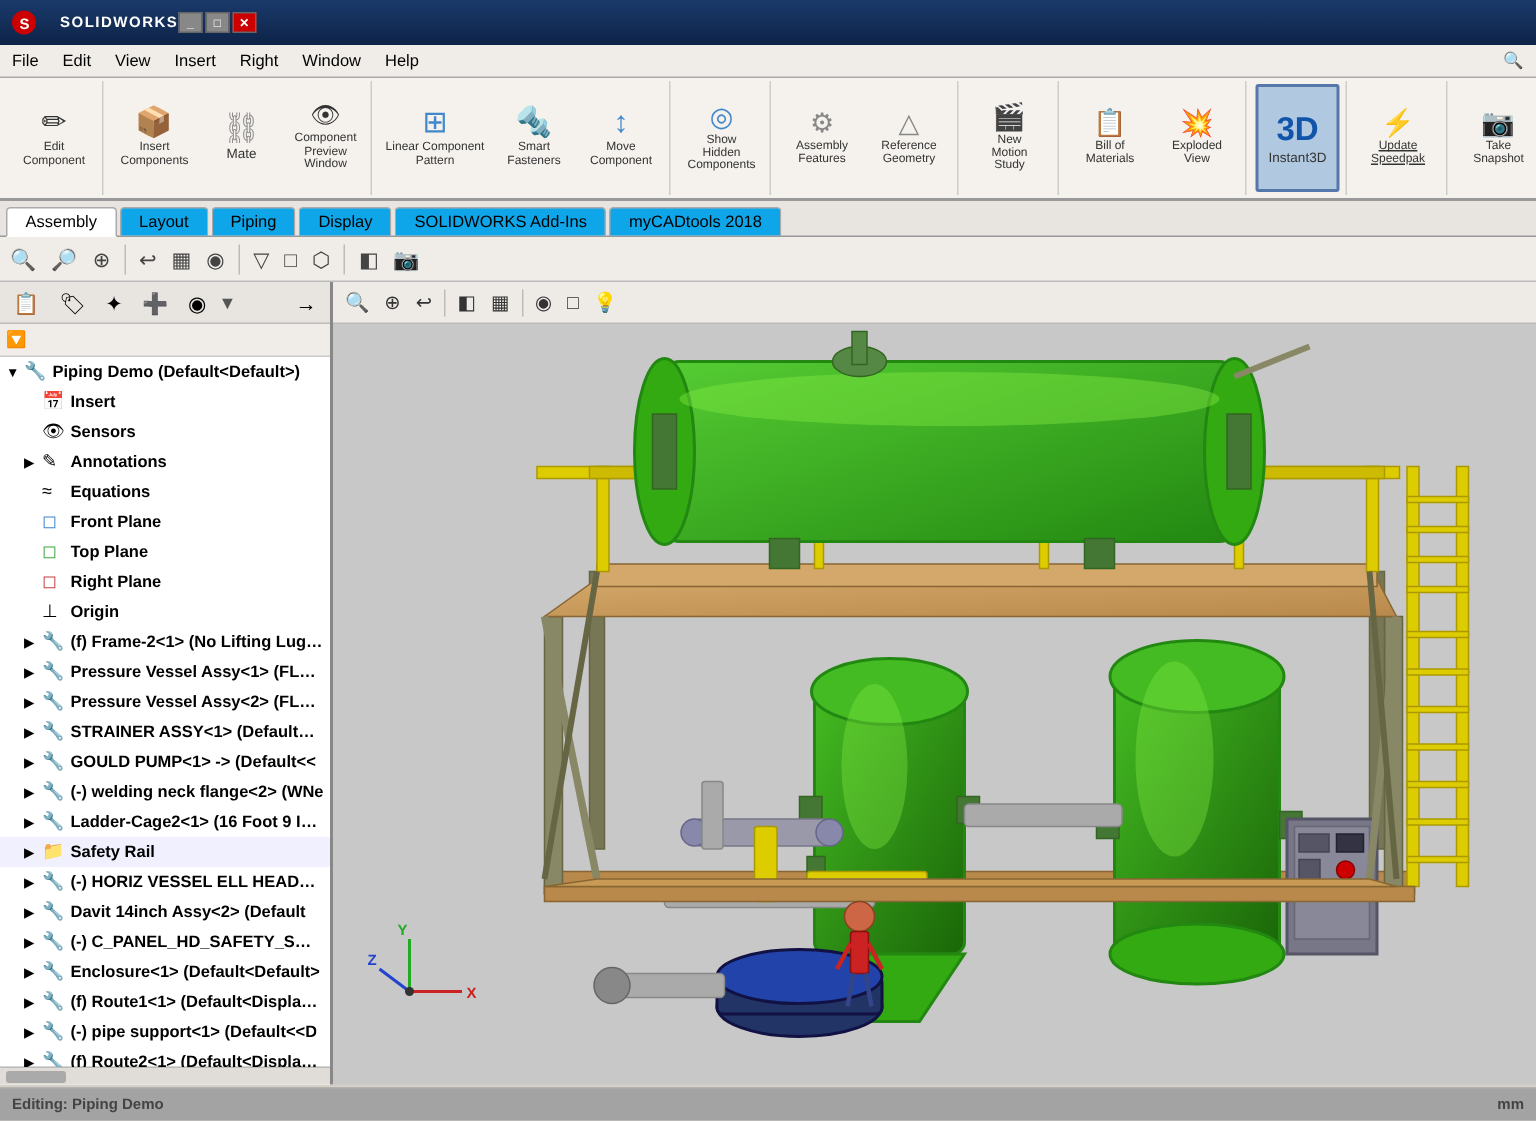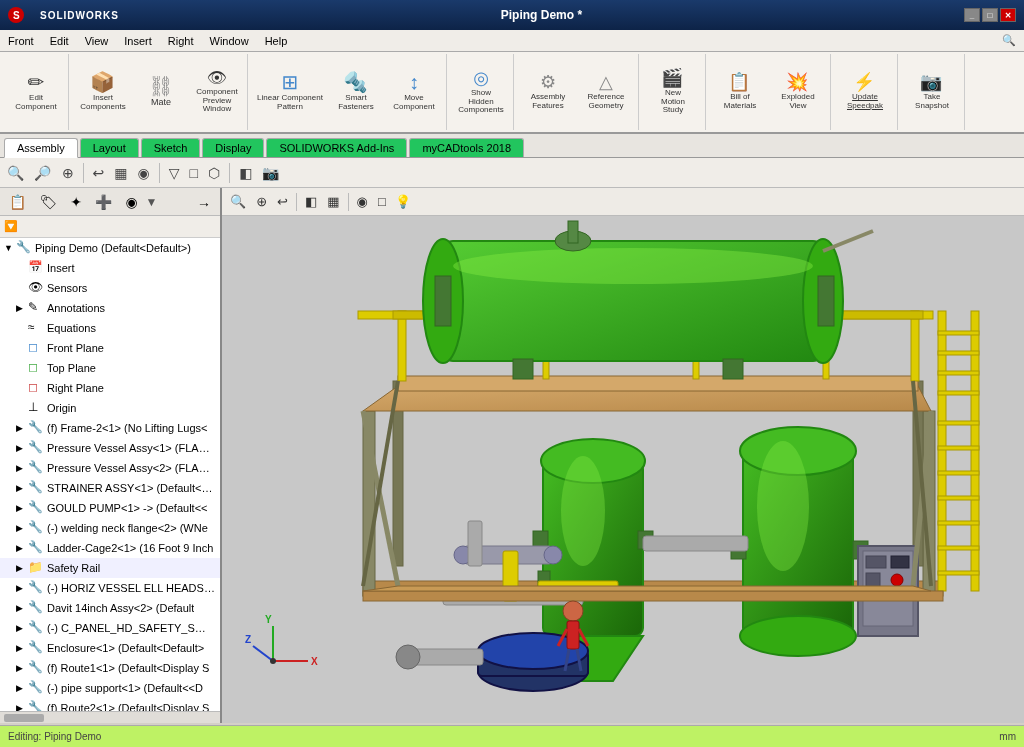--- a/index.html
+++ b/index.html
@@ -61,21 +61,21 @@
     .toolbar-btn.highlighted { background: #b0c8e0; border: 2px solid #5577aa; }
 
     
     #tabs-bar {
       height: 24px; background: #e8e5e0; display: flex; align-items: flex-end;
       border-bottom: 1px solid #999; padding-left: 4px;
     }
     .tab {
       padding: 3px 12px; font-size: 11px; cursor: pointer;
       border: 1px solid #aaa; border-bottom: none;
-      background: #22c55e; margin-right: 2px; border-radius: 3px 3px 0 0;
+      background: #0ea5e9; margin-right: 2px; border-radius: 3px 3px 0 0;
     }
     .tab.active { background: white; border-bottom: 1px solid white; margin-bottom: -1px; }
 
     
     #main-area {
       display: flex;
       height: calc(747px - 30px - 22px - 82px - 24px - 30px);
     }
 
     
@@ -102,44 +102,44 @@
     #feature-tree-content {
       flex: 1; overflow-y: auto; overflow-x: hidden;
     }
     .tree-item {
       display: flex; align-items: center; padding: 2px 4px;
       font-size: 11px; cursor: pointer; white-space: nowrap;
       overflow: hidden; text-overflow: ellipsis;
     }
     .tree-item .arrow { width: 12px; flex-shrink: 0; font-size: 9px; }
     .tree-item .item-icon { width: 16px; height: 16px; flex-shrink: 0; margin-right: 3px; font-size: 12px; }
-    .tree-item .item-label { font-size: 11px; overflow: hidden; text-overflow: ellipsis; }
+    .tree-item .item-label { font-size: 11px; overflow: hidden; text-overflow: ellipsis; font-weight: bold; }
     .tree-item-indent1 { padding-left: 16px; }
     .tree-folder-open { background: #f0f0ff; }
 
     
     #viewport {
       flex: 1;
       background: #c8c8c8;
       position: relative;
       overflow: hidden;
     }
 
     
     #assembly-svg {
       position: absolute;
       top: 10px; left: 0; right: 0; bottom: 20px;
       display: flex; align-items: center; justify-content: center;
     }
 
     
     #status-bar {
-      height: 22px; background: #bef264; border-top: 1px solid #aaa;
+      height: 22px; background: #a3a3a3; border-top: 1px solid #aaa;
       display: flex; align-items: center; padding: 0 8px; font-size: 11px;
-      position: absolute; bottom: 0; left: 0; right: 0;
+      position: absolute; bottom: 0; left: 0; right: 0; font-weight: bold;
     }
 
     
     ::-webkit-scrollbar { width: 10px; height: 10px; }
     ::-webkit-scrollbar-track { background: #e0ddd8; }
     ::-webkit-scrollbar-thumb { background: #aaa; border: 1px solid #999; }
 
     .filter-icon { font-size: 12px; color: #555; }
 
     
@@ -155,30 +155,29 @@
 <body>
 
 <div id="title-bar">
   <div class="logo">
     <svg width="28" height="20" viewBox="0 0 28 20">
       <circle cx="8" cy="10" r="8" fill="#cc0000"></circle>
       <text x="5" y="14" font-size="10" fill="white" font-weight="bold">S</text>
     </svg>
     <span class="logo-text">SOLIDWORKS</span>
   </div>
-  <div class="title">Piping Demo *</div>
   <div class="window-controls">
     <div class="win-btn">_</div>
     <div class="win-btn">□</div>
     <div class="win-btn close">✕</div>
   </div>
 </div>
 
 <div id="menu-bar">
-  <div class="menu-item">Front</div>
+  <div class="menu-item">File</div>
   <div class="menu-item">Edit</div>
   <div class="menu-item">View</div>
   <div class="menu-item">Insert</div>
   <div class="menu-item">Right</div>
   <div class="menu-item">Window</div>
   <div class="menu-item">Help</div>
   <div style="flex:1;display:flex;align-items:center;justify-content:flex-end;padding-right:8px;">
     <span style="font-size:11px;color:#555;">🔍</span>
   </div>
 </div>
@@ -252,20 +251,26 @@
       <div class="toolbar-btn">
         <div class="icon" style="font-size:18px;color:#4488cc;">📋</div>
         <label style="font-size:8px;">Bill of<br>Materials</label>
       </div>
       <div class="toolbar-btn">
         <div class="icon" style="font-size:18px;color:#888;">💥</div>
         <label style="font-size:8px;">Exploded<br>View</label>
       </div>
     </div>
 
+    <div class="toolbar-group">
+      <div class="toolbar-btn highlighted">
+        <div style="font-size:22px;font-weight:bold;color:#1155aa;">3D</div>
+        <label>Instant3D</label>
+      </div>
+    </div>
 
     <div class="toolbar-group">
       <div class="toolbar-btn">
         <div class="icon" style="font-size:18px;color:#888;">⚡</div>
         <label style="font-size:8px;text-decoration:underline;">Update<br>Speedpak</label>
       </div>
     </div>
 
     <div class="toolbar-group">
       <div class="toolbar-btn">
@@ -273,21 +278,21 @@
         <label style="font-size:8px;">Take<br>Snapshot</label>
       </div>
     </div>
 
   </div>
 </div>
 
 <div id="tabs-bar">
   <div class="tab active">Assembly</div>
   <div class="tab">Layout</div>
-  <div class="tab">Sketch</div>
+  <div class="tab">Piping</div>
   <div class="tab">Display</div>
   <div class="tab">SOLIDWORKS Add-Ins</div>
   <div class="tab">myCADtools 2018</div>
 </div>
 
 <div id="icon-toolbar">
   <span class="icon-tb-btn">🔍</span>
   <span class="icon-tb-btn">🔎</span>
   <span class="icon-tb-btn">⊕</span>
   <span class="icon-tb-sep"></span>

